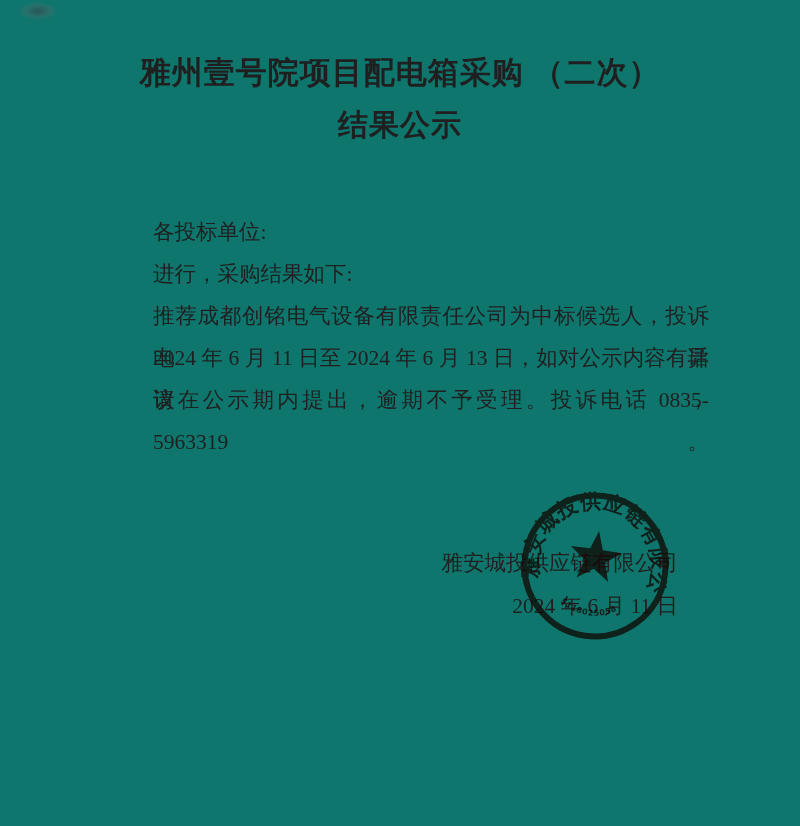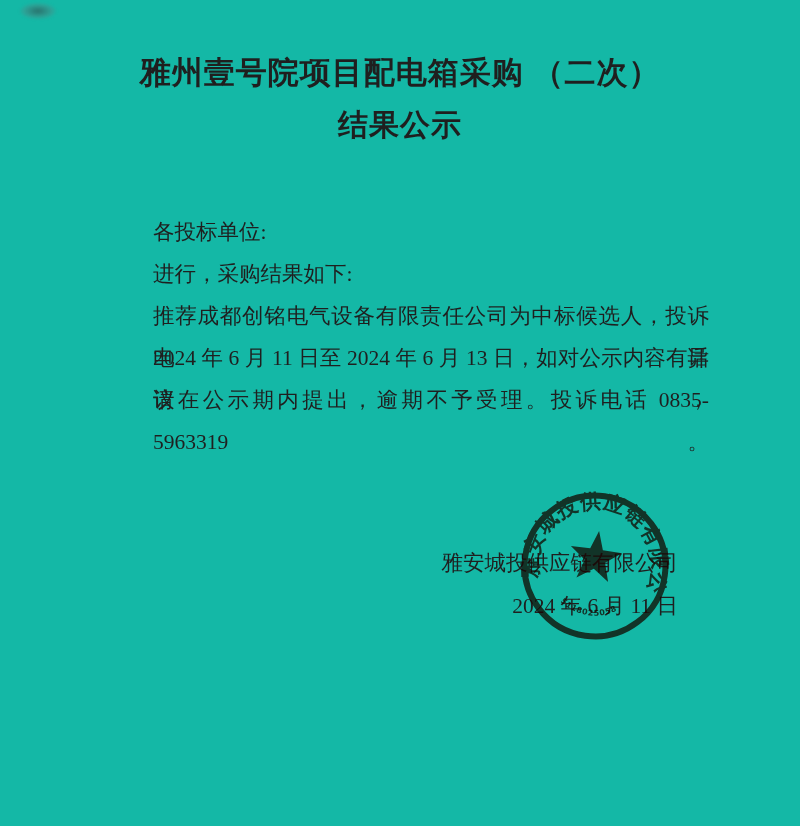--- a/index.html
+++ b/index.html
@@ -1,21 +1,21 @@
 <!DOCTYPE html>
 <html><head>
 <meta charset="utf-8">
 <style>
   * { margin: 0; padding: 0; box-sizing: border-box; }
   html, body { background: #ffffff; }
   .page {
     position: relative;
     width: 800px;
     height: 826px;
-    background: #14b8a6;
+    background: #0f766e;
     overflow: hidden;
     font-family: "Liberation Serif", "DejaVu Serif", serif;
     color: #1f1f1f;
   }
   .scan-smudge {
     position: absolute;
     left: 20px; top: 3px;
     width: 36px; height: 16px;
     border-radius: 50%;
     background: radial-gradient(ellipse at center, rgba(55,55,60,0.55), rgba(110,110,115,0.28) 55%, rgba(255,255,255,0) 78%);

